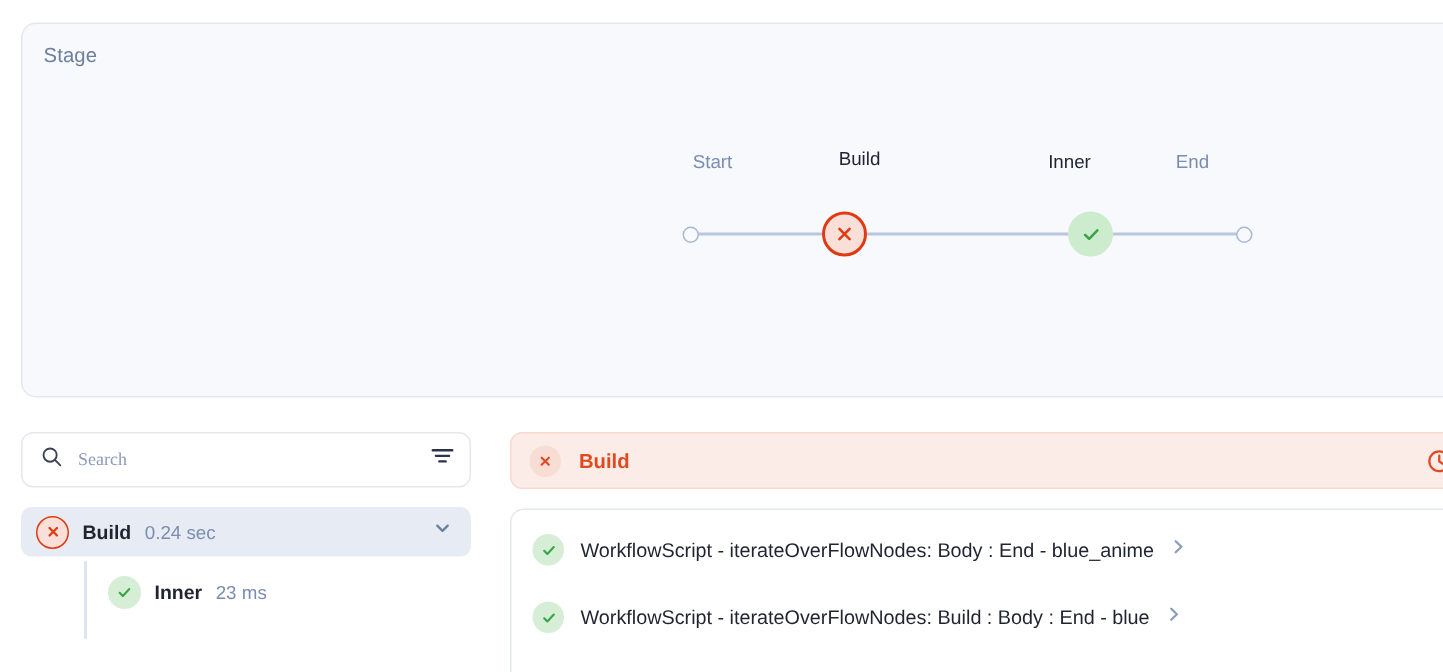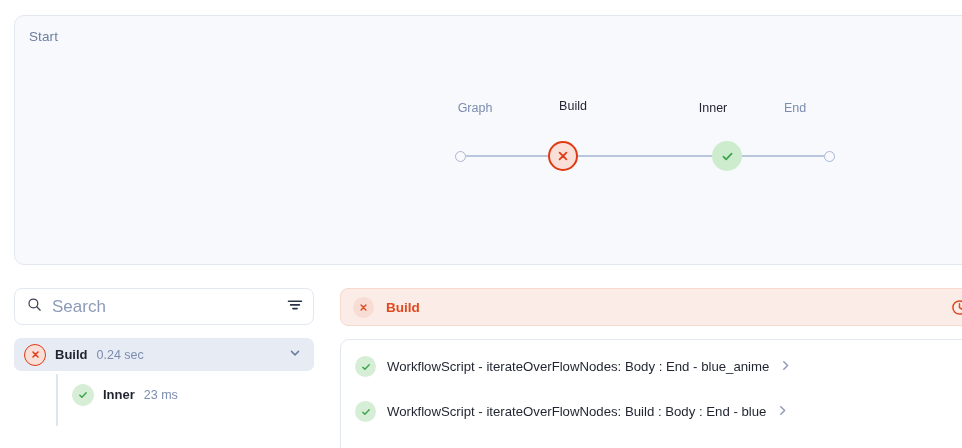--- a/index.html
+++ b/index.html
@@ -99,22 +99,22 @@
     border-radius: 8px;
     display: flex;
     align-items: center;
     padding: 0 10px 0 12px;
   }
   .search-icon { flex: 0 0 auto; display: block; margin-right: 10px; }
   .search-input {
     flex: 1 1 auto;
     border: none; outline: none;
     background: transparent;
-    font-family: Liberation Sans, sans-serif;
-    font-size: 17px;
+    font-family: Liberation Serif, serif;
+    font-size: 12px;
     color: #2b3446;
     padding: 0;
   }
   .search-input::placeholder { color: #8c9bb8; }
   .filter-icon { flex: 0 0 auto; display: block; cursor: pointer; }
 
   .tree { margin-top: 13px; }
 
   .tree-row {
     height: 33px;
@@ -201,25 +201,25 @@
   }
   .result-text { font-size: 13.2px; color: #1f2430; white-space: nowrap; }
   .result-chevron { margin-left: 10px; display: block; flex: 0 0 auto; }
 </style>
 </head>
 <body>
 
 <div class="page">
 
   <div class="graph-panel">
-    <div class="graph-title">Start</div>
+    <div class="graph-title">Stage</div>
 
     <div class="flow">
 
-      <div class="node-label muted" style="left:20px;">Graph</div>
+      <div class="node-label muted" style="left:20px;">Start</div>
       <div class="node-label active" style="left:118px; top:-2px;">Build</div>
       <div class="node-label active" style="left:258px;">Inner</div>
       <div class="node-label muted" style="left:340px;">End</div>
 
       <div class="flow-row">
 
         <div class="node-dot"></div>
 
         <div class="edge short"></div>
 

